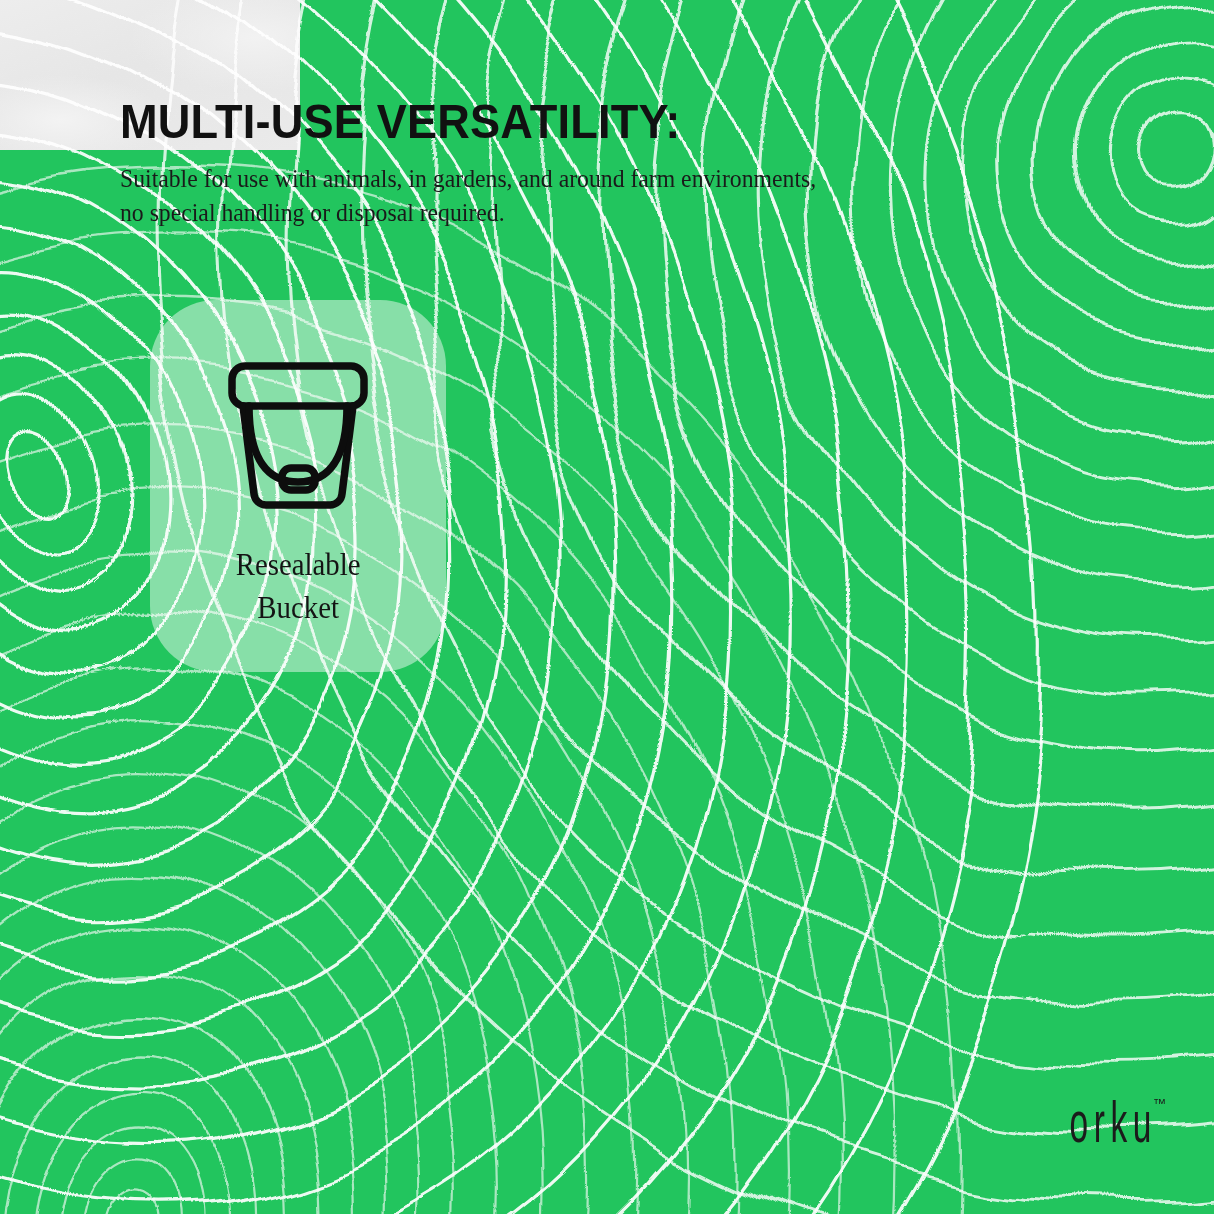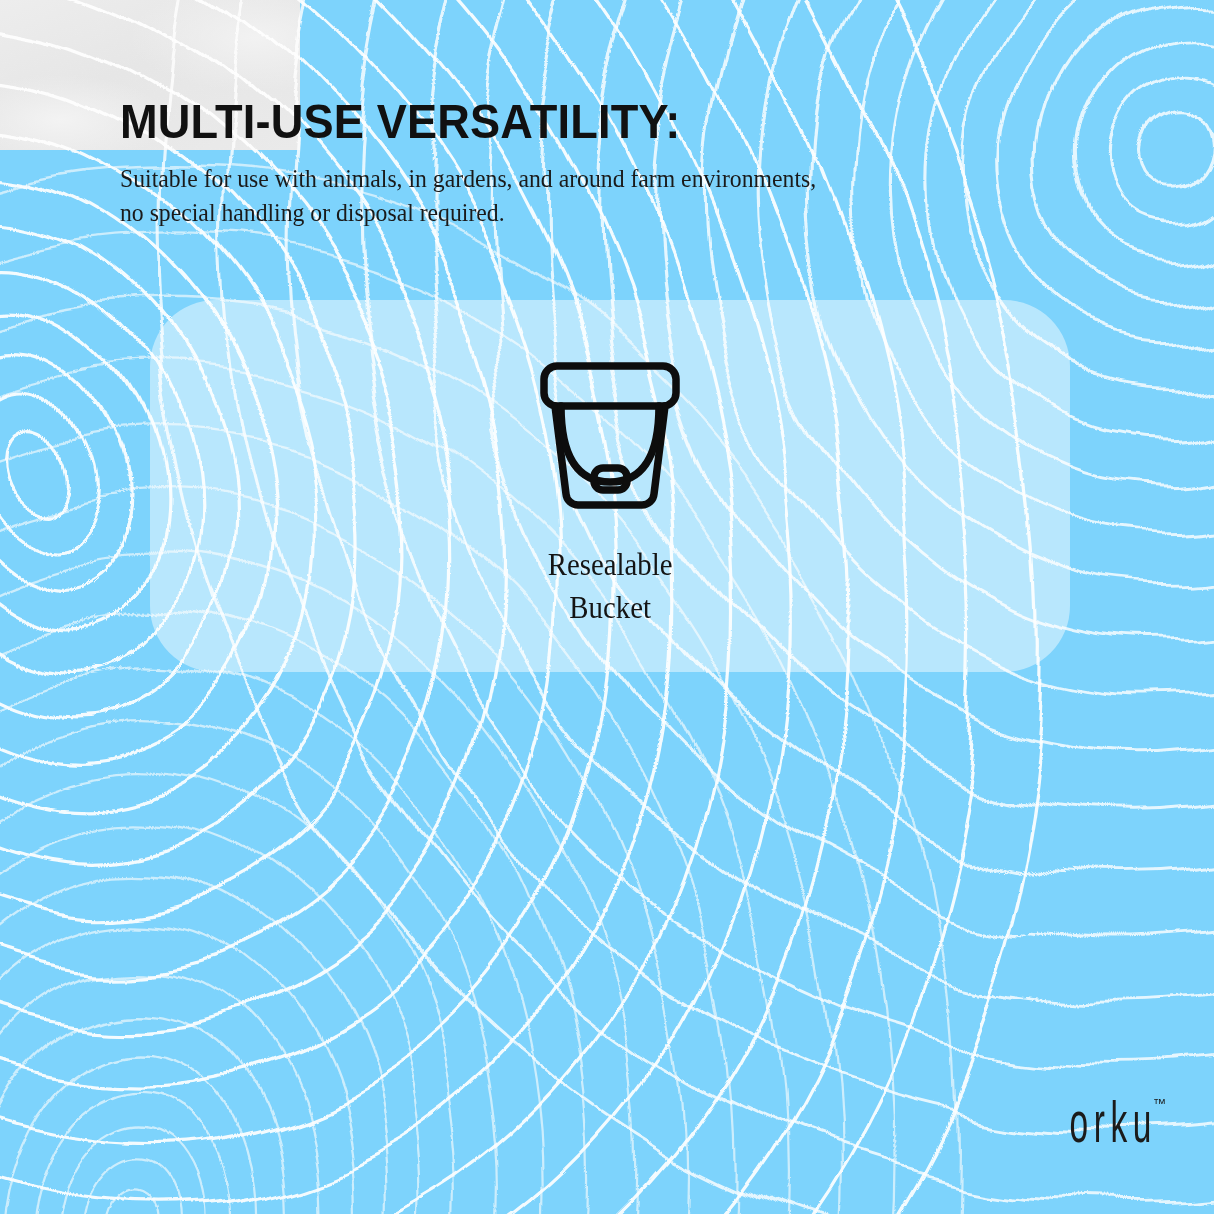--- a/index.html
+++ b/index.html
@@ -9,21 +9,21 @@
   }
   body {
     font-family: "Liberation Serif", serif;
   }
 
   #poster {
     position: relative;
     width: 1214px;
     height: 1214px;
     overflow: hidden;
-    background: #7dd3fc;
+    background: #22c55e;
   }
 
   
   .bg-layer {
     position: absolute;
     inset: 0;
     pointer-events: none;
   }
   .bg-base {
     background:
@@ -70,21 +70,21 @@
   .subline span { display: block; }
 
   
   .grid {
     position: absolute;
     left: 150px;
     top: 300px;
     width: 920px;
     height: 760px;
     display: grid;
-    grid-template-columns: 1fr;
+    grid-template-columns: 1fr 1fr 1fr;
     grid-template-rows: 1fr 1fr;
     column-gap: 112px;
     row-gap: 28px;
     gap: 16px;
   }
   .card {
     position: relative;
     border-radius: 66px;
     background: rgba(255,255,255,0.46);
     display: flex;

